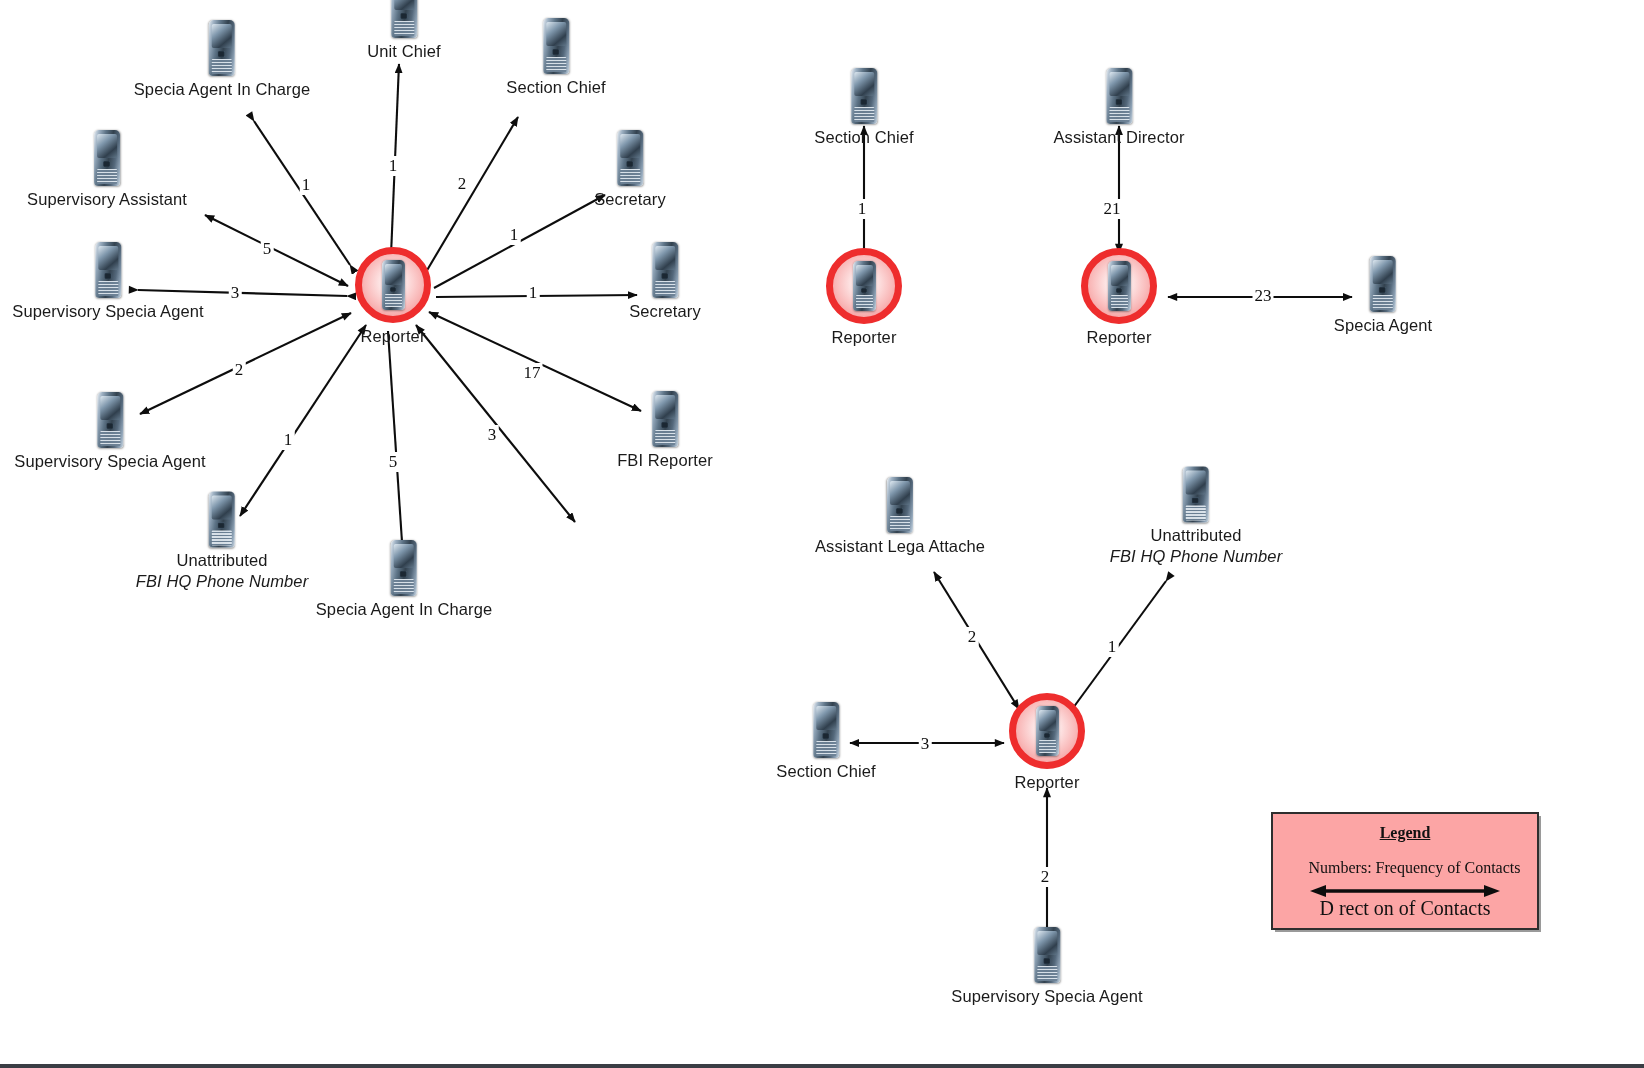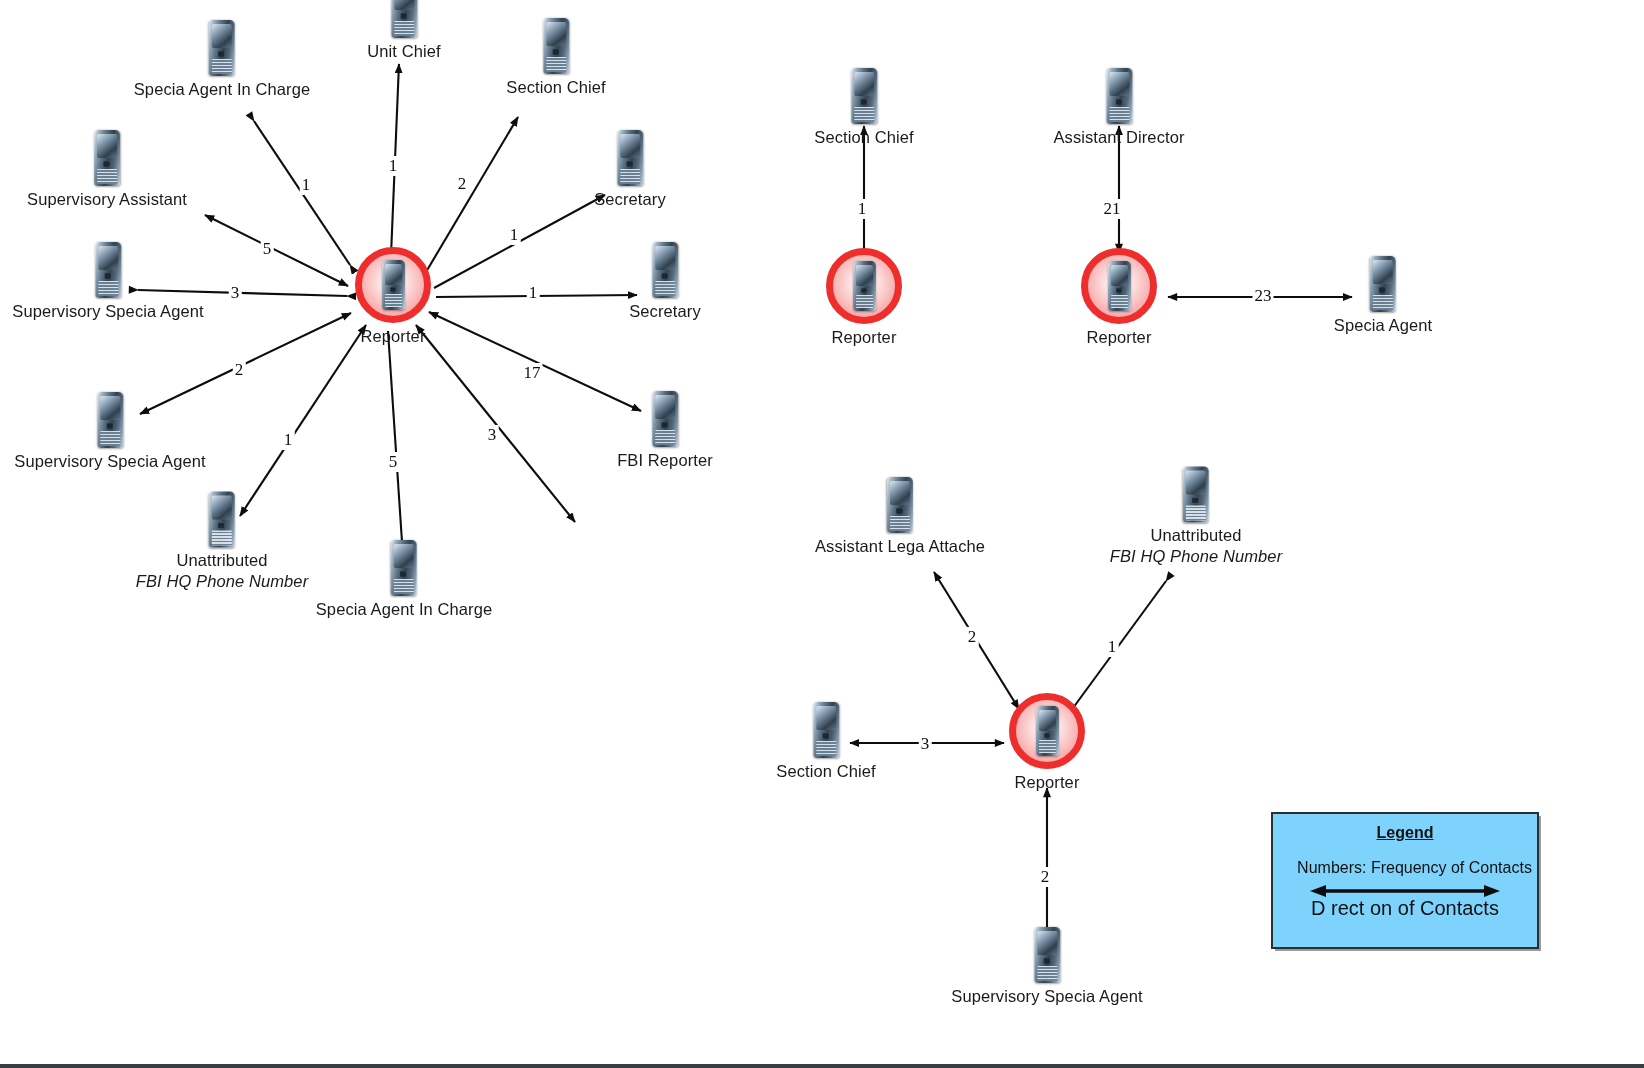--- a/index.html
+++ b/index.html
@@ -109,26 +109,27 @@
     background: #ffffff;
     padding: 0 2px;
     font-family: "Liberation Serif", serif;
   }
   
   #legend {
     position: absolute;
     left: 1271px;
     top: 812px;
     width: 268px;
-    height: 137px;
+    height: 118px;
     border: 2px solid #2e2e2e;
-    background: #7dd3fc;
+    background: #fca5a5;
     box-shadow: 3px 3px 0 -1px #9a9a9a;
     box-sizing: border-box;
     text-align: center;
+    font-family: Liberation Serif, serif;
   }
   #legend .lg-title {
     font-size: 16px;
     font-weight: bold;
     color: #111;
     text-decoration: underline;
     margin-top: 10px;
   }
   #legend .lg-line1 {
     font-size: 16px;

